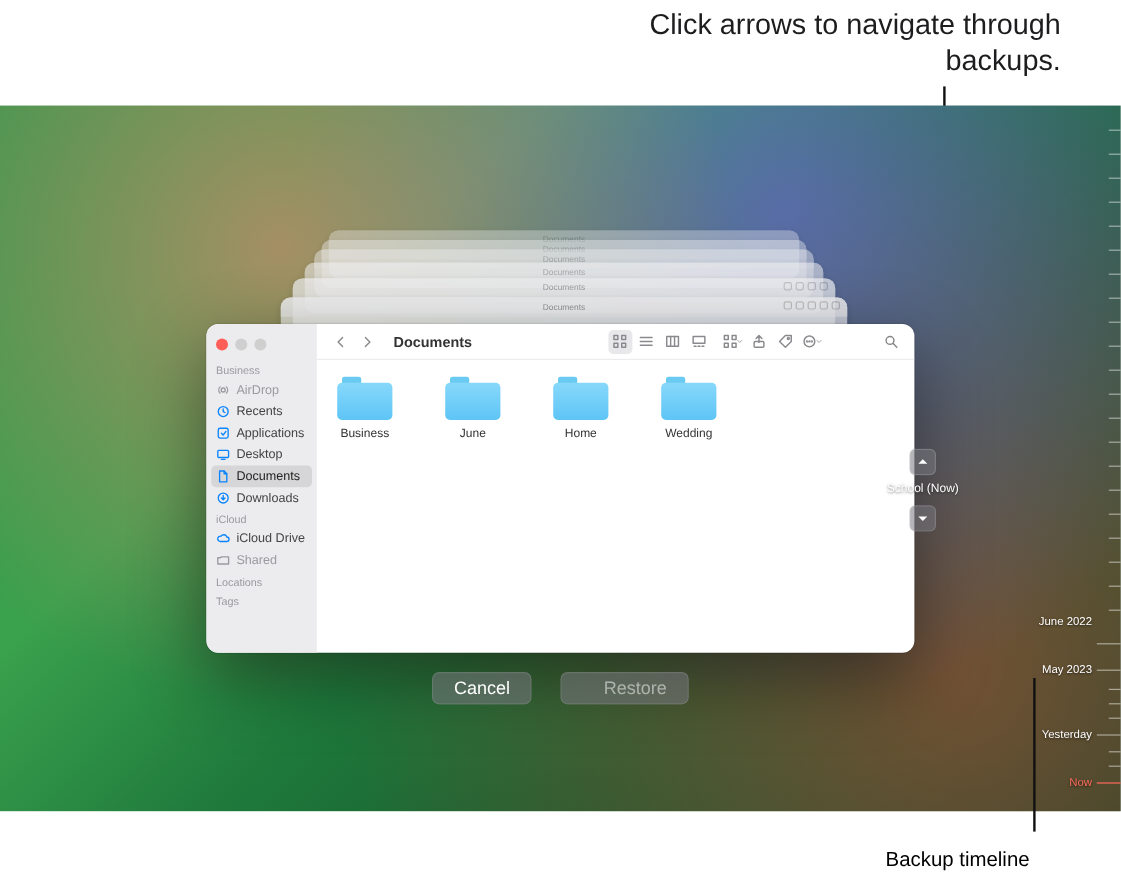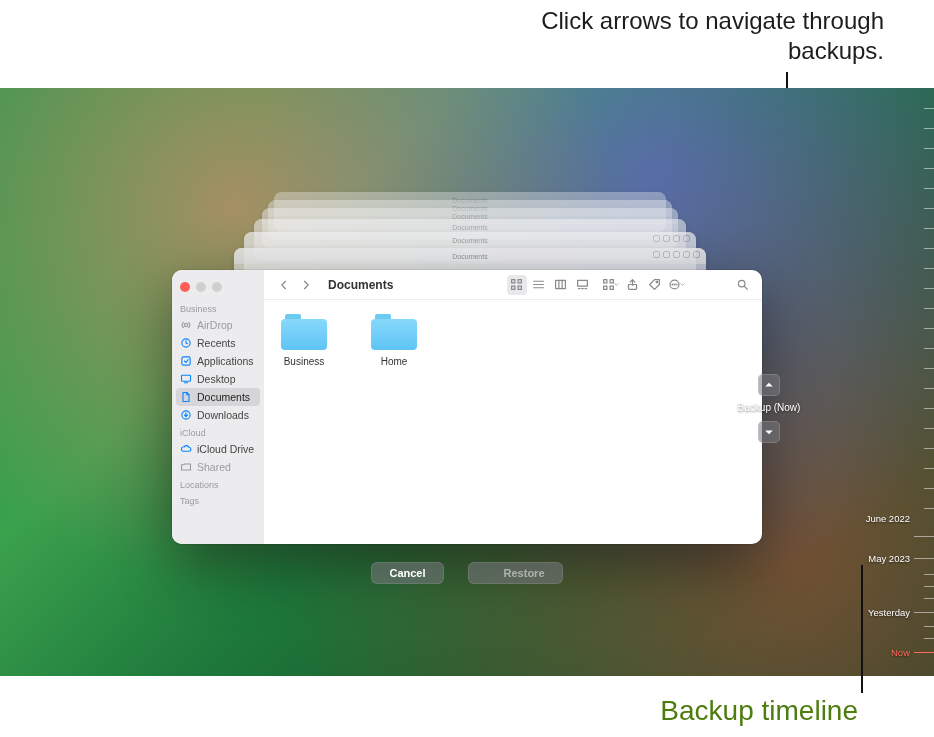--- a/index.html
+++ b/index.html
@@ -1,20 +1,20 @@
 <!DOCTYPE html>
 <html><head>
 <meta charset="utf-8">
 <style>
   * { box-sizing: border-box; }
   html,body { margin:0; padding:0; font-family: -apple-system, "Helvetica Neue", Arial, sans-serif; color:#1d1d1f; background:#fff;}
   .stage { position:relative; width:934px; height:737px; overflow:hidden;}
   .callout-top { position:absolute; top:6px; right:50px; width:420px; text-align:right; font-size:24px; line-height:1.25; color:#1d1d1f;}
   .leader-top { position:absolute; top:72px; right:146px; width:2px; height:300px; background:#111;}
-  .callout-bottom { position:absolute; bottom:10px; right:76px; font-size:28px; color:#4d7c0f;}
+  .callout-bottom { position:absolute; bottom:10px; right:76px; font-size:17px; color:#000000;}
   .leader-bottom { position:absolute; bottom:44px; right:71px; width:2px; height:128px; background:#111;}
 
   .desktop { position:absolute; left:0; top:88px; width:934px; height:588px;
     background:
       radial-gradient(circle at 25% 20%, rgba(255,130,120,0.55), transparent 45%),
       radial-gradient(circle at 70% 15%, rgba(120,100,255,0.55), transparent 50%),
       radial-gradient(circle at 85% 80%, rgba(180,80,60,0.6), transparent 55%),
       linear-gradient(135deg, #2e9a4a 0%, #3aa14d 30%, #1f7a3c 50%, #175f2f 70%, #0d4524 100%);
     overflow:hidden;
   }
@@ -57,21 +57,21 @@
   .tm-btn svg{width:12px;height:12px;fill:#fff;}
   .tm-label{font-size:10px; color:#fff; text-shadow:0 1px 2px rgba(0,0,0,.5); margin:4px 0 8px; white-space:nowrap;}
 
   .timeline { position:absolute; right:0; top:0; bottom:0; width:30px; pointer-events:none;}
   .tick{position:absolute; right:0; height:1px; background:rgba(255,255,255,.5);}
   .tick.big{width:20px;} .tick.sm{width:10px;}
   .tlabel{position:absolute; right:24px; font-size:9.5px; color:#fff; text-align:right; text-shadow:0 1px 2px rgba(0,0,0,.6); white-space:nowrap;}
   .tlabel.now{color:#ff6b5b;}
 
   .action-bar{position:absolute; left:172px; top:467px; width:590px; height:36px; display:flex; align-items:center; justify-content:center; gap:24px;}
-  .abtn{padding:5px 18px; border-radius:6px; font-size:11px; color:#fff; background:rgba(120,120,128,.55); box-shadow:inset 0 0 0 1px rgba(255,255,255,.1);font-weight:bold;}
+  .abtn{padding:5px 18px; border-radius:6px; font-size:15px; color:#fff; background:rgba(120,120,128,.55); box-shadow:inset 0 0 0 1px rgba(255,255,255,.1);}
   .abtn.disabled{color:rgba(255,255,255,.5);padding-left:36px;}
 
   .sfsym{fill:none;stroke:currentColor;stroke-width:1.5;stroke-linecap:round;stroke-linejoin:round;}
   .blue{color:#0a84ff;}
   .grey2{color:#9a9aa0;}
 </style>
 </head>
 <body>
 <div class="stage">
 
@@ -272,38 +272,46 @@
             </div>
         </div>
 
         <div class="content">
           <div class="folder">
               <div class="ficon"></div>
               <div class="flabel">Business</div>
             </div>
           <div class="folder">
               <div class="ficon"></div>
+              <div class="flabel">June</div>
+            </div>
+          <div class="folder">
+              <div class="ficon"></div>
               <div class="flabel">Home</div>
+            </div>
+          <div class="folder">
+              <div class="ficon"></div>
+              <div class="flabel">Wedding</div>
             </div>
         </div>
       </div>
     </div>
 
     <div class="action-bar">
       <div class="abtn">Cancel</div>
       <div class="abtn disabled">Restore</div>
     </div>
 
     <div class="tm-controls">
       <div class="tm-btn">
           <svg viewBox="0 0 16 16">
             <path d="M3 10l5-5 5 5z"></path>
           </svg>
         </div>
-      <div class="tm-label">Backup (Now)</div>
+      <div class="tm-label">School (Now)</div>
       <div class="tm-btn">
           <svg viewBox="0 0 16 16">
             <path d="M3 6l5 5 5-5z"></path>
           </svg>
         </div>
     </div>
 
     <div class="timeline">
       <div class="tick sm" style="top:20px"></div>
         <div class="tick sm" style="top:40px"></div>

